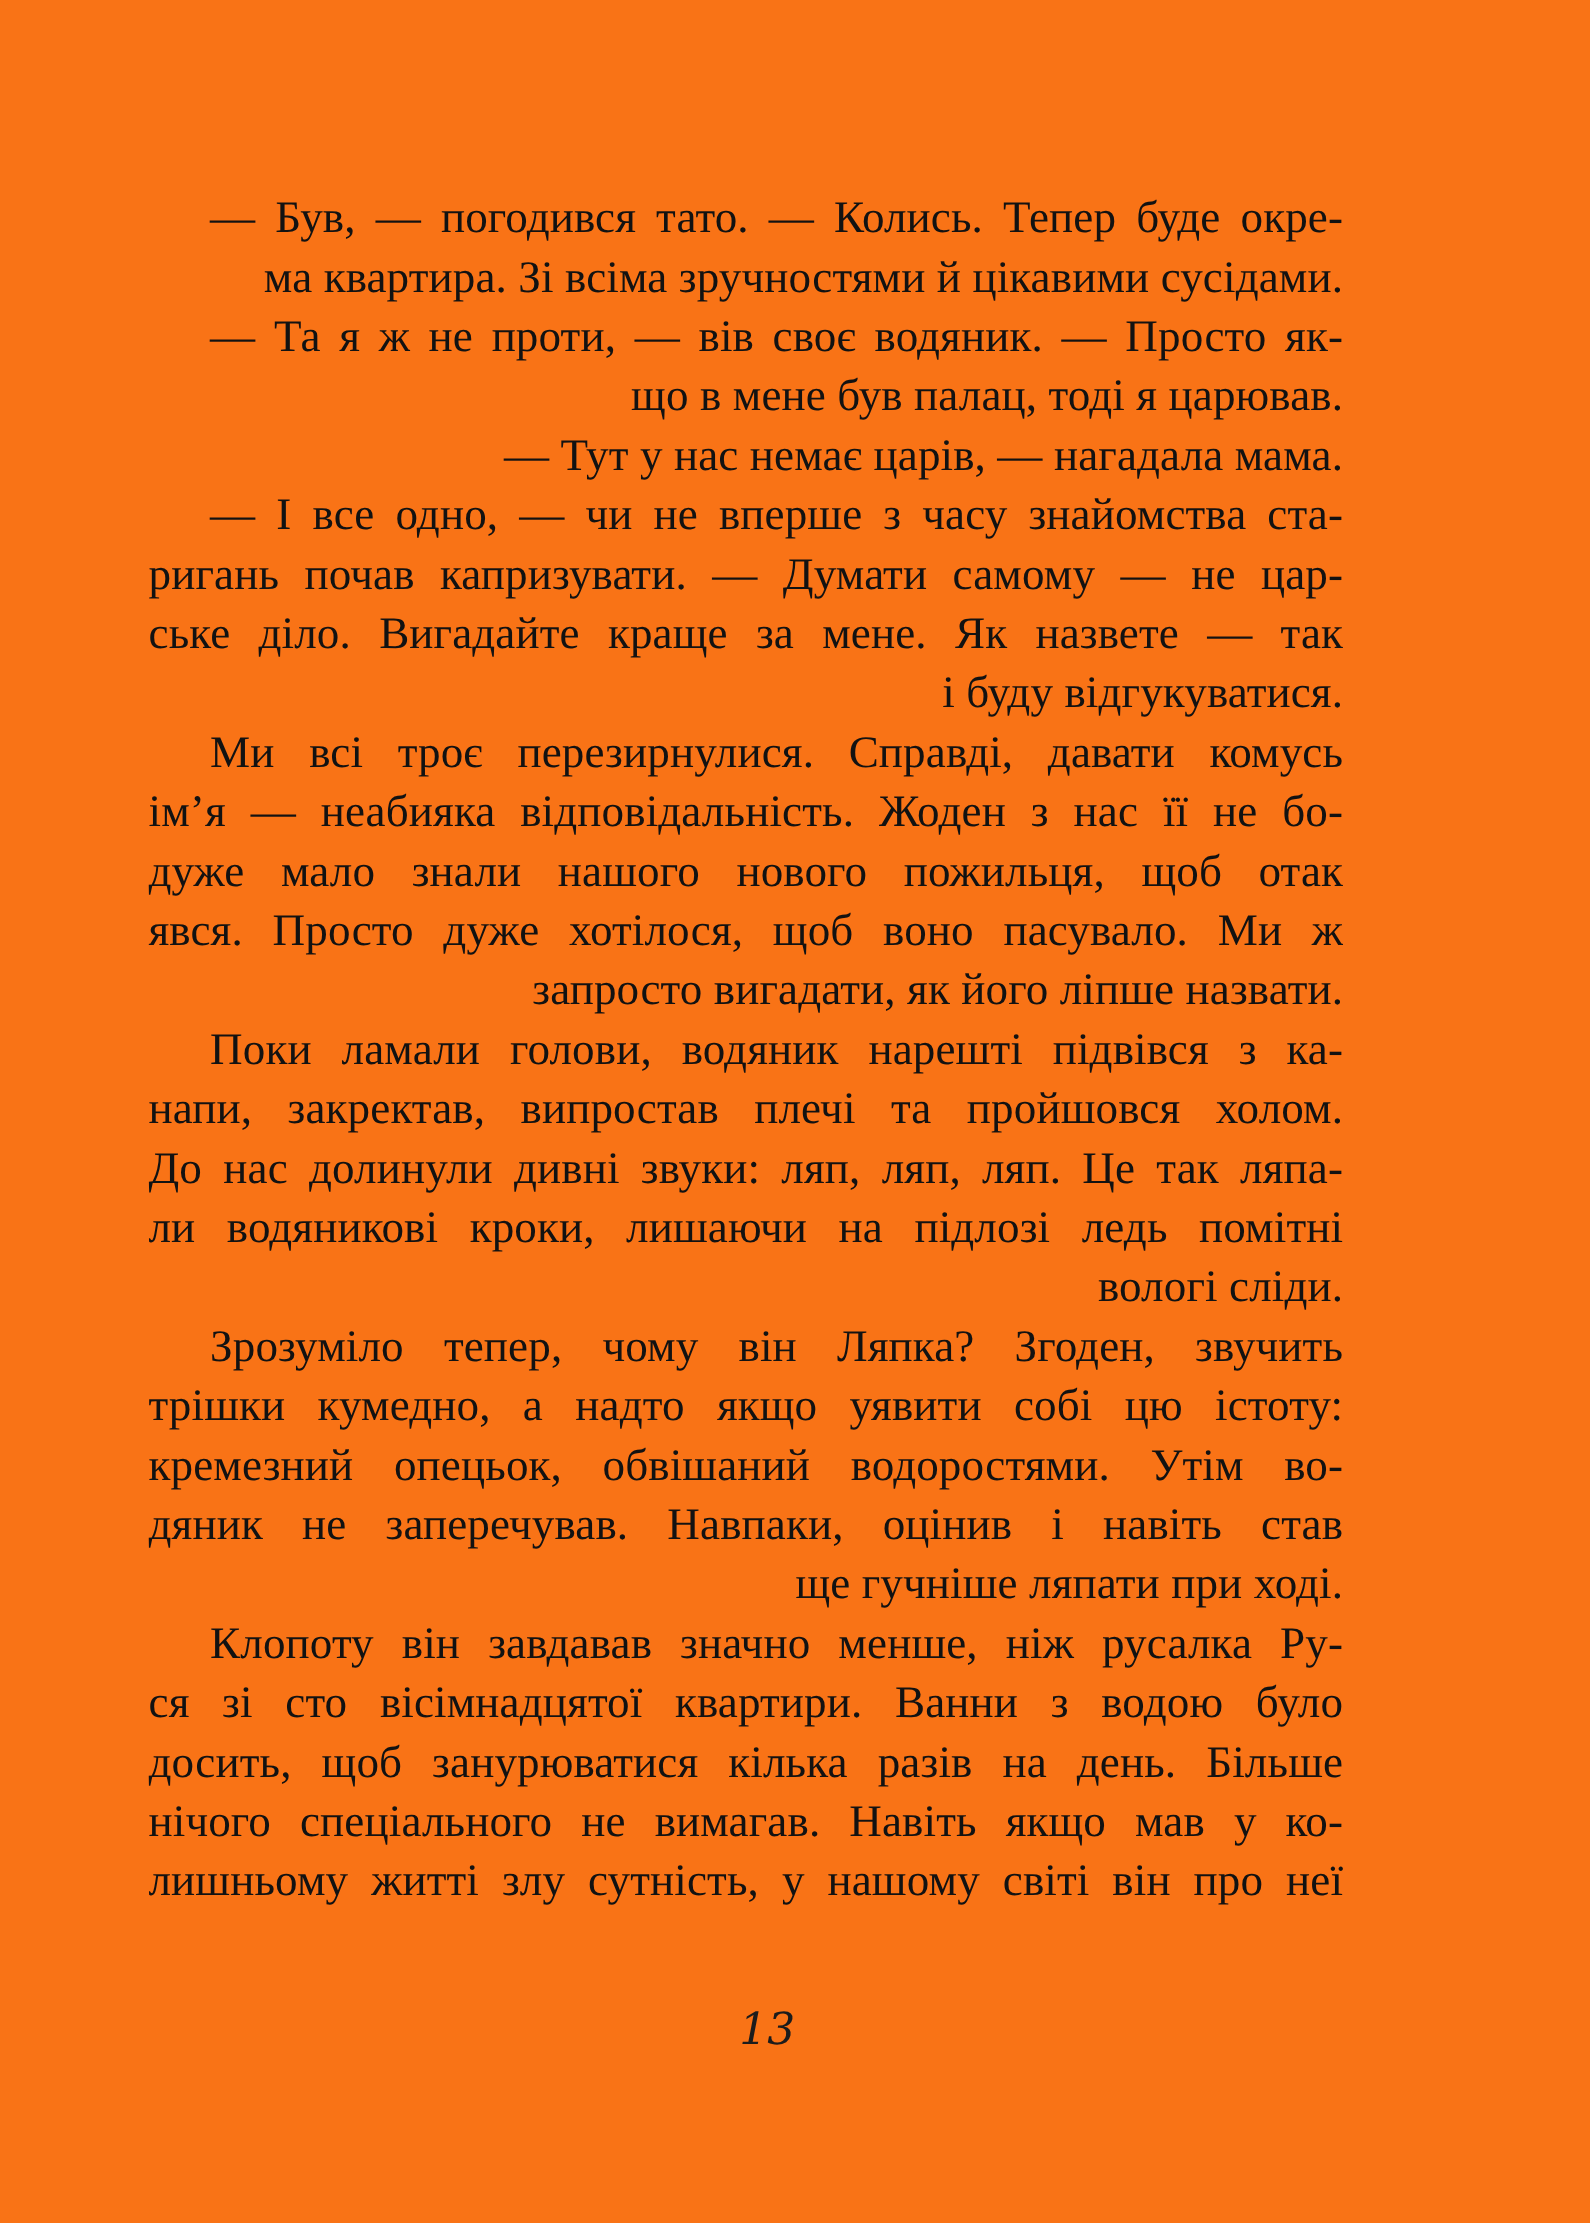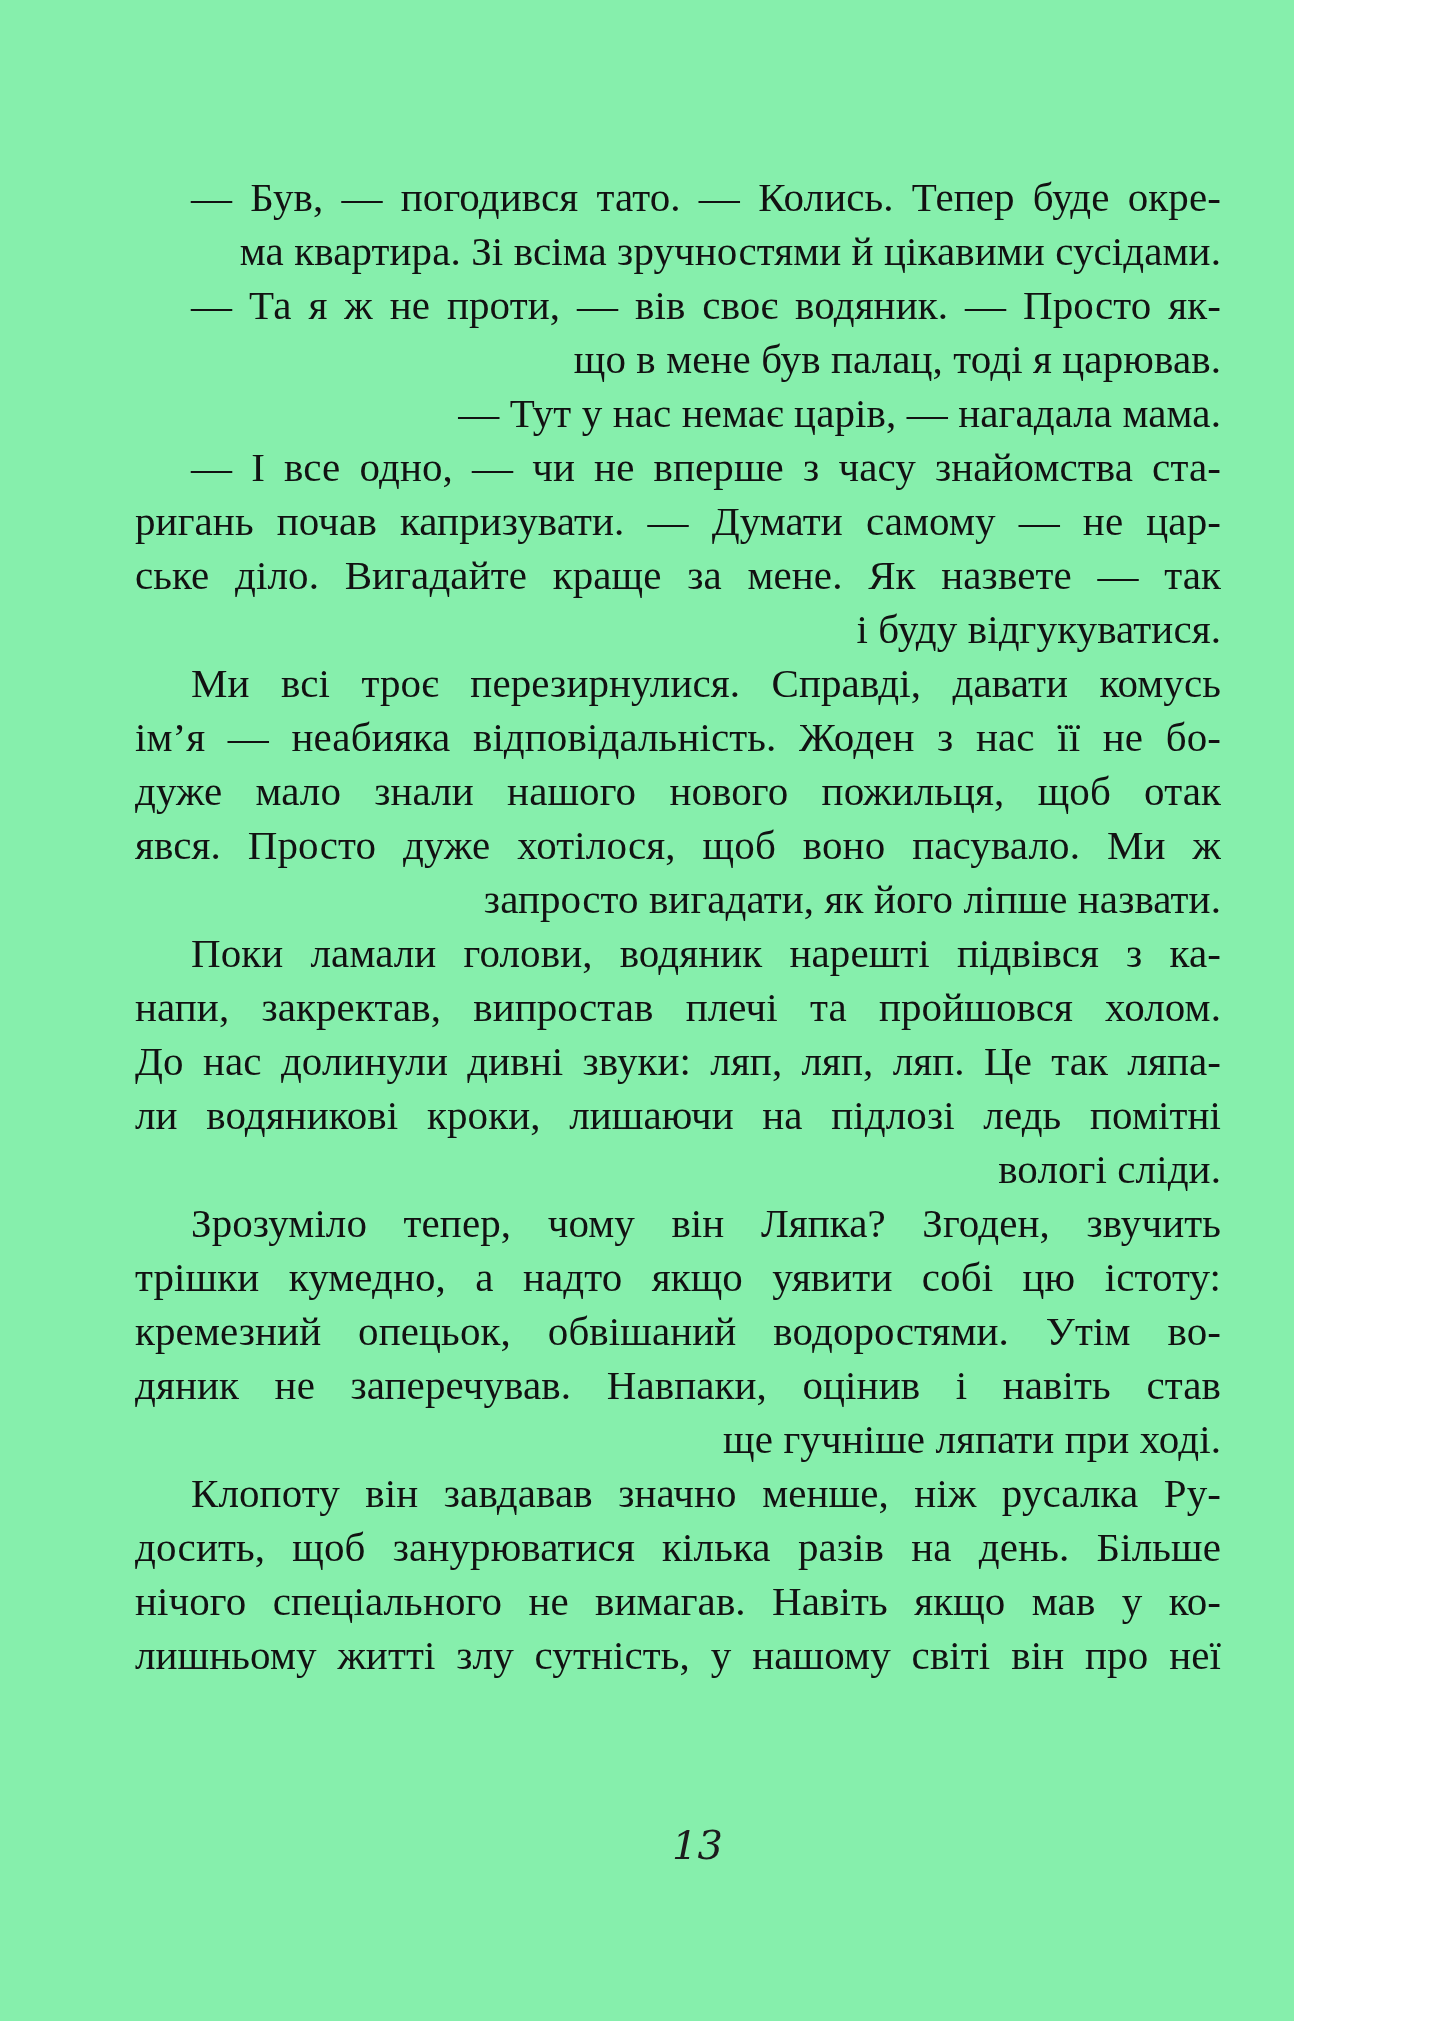--- a/index.html
+++ b/index.html
@@ -2,23 +2,23 @@
 <html><head>
 <meta charset="utf-8">
 <style>
   html, body {
     margin: 0;
     padding: 0;
     background: #ffffff;
   }
   .page {
     position: relative;
-    width: 1294px;
+    width: 1445px;
     height: 2021px;
-    background: #86efac;
+    background: #f97316;
     overflow: hidden;
     font-family: "Liberation Serif", "DejaVu Serif", serif;
     color: #121212;
   }
   .text-block {
     position: absolute;
     left: 135px;
     top: 170px;
     width: 1086px;
     font-size: 41px;
@@ -76,18 +76,19 @@
       <div class="line j"><span>напи, закректав, випростав плечі та пройшовся холом.</span></div>
       <div class="line j"><span>До нас долинули дивні звуки: </span><span class="it">ляп, ляп, ляп</span><span>. Це так ляпа-</span></div>
       <div class="line j"><span>ли водяникові кроки, лишаючи на підлозі ледь помітні</span></div>
       <div class="line"><span>вологі сліди.</span></div>
       <div class="line j indent"><span>Зрозуміло тепер, чому він Ляпка? Згоден, звучить</span></div>
       <div class="line j"><span>трішки кумедно, а надто якщо уявити собі цю істоту:</span></div>
       <div class="line j"><span>кремезний опецьок, обвішаний водоростями. Утім во-</span></div>
       <div class="line j"><span>дяник не заперечував. Навпаки, оцінив і навіть став</span></div>
       <div class="line"><span>ще гучніше ляпати при ході.</span></div>
       <div class="line j indent"><span>Клопоту він завдавав значно менше, ніж русалка Ру-</span></div>
+      <div class="line j"><span>ся зі сто вісімнадцятої квартири. Ванни з водою було</span></div>
       <div class="line j"><span>досить, щоб занурюватися кілька разів на день. Більше</span></div>
       <div class="line j"><span>нічого спеціального не вимагав. Навіть якщо мав у ко-</span></div>
       <div class="line j"><span>лишньому житті злу сутність, у нашому світі він про неї</span></div>
     </div>
   <div class="page-number">13</div>
 </div>
 
 </body></html>

